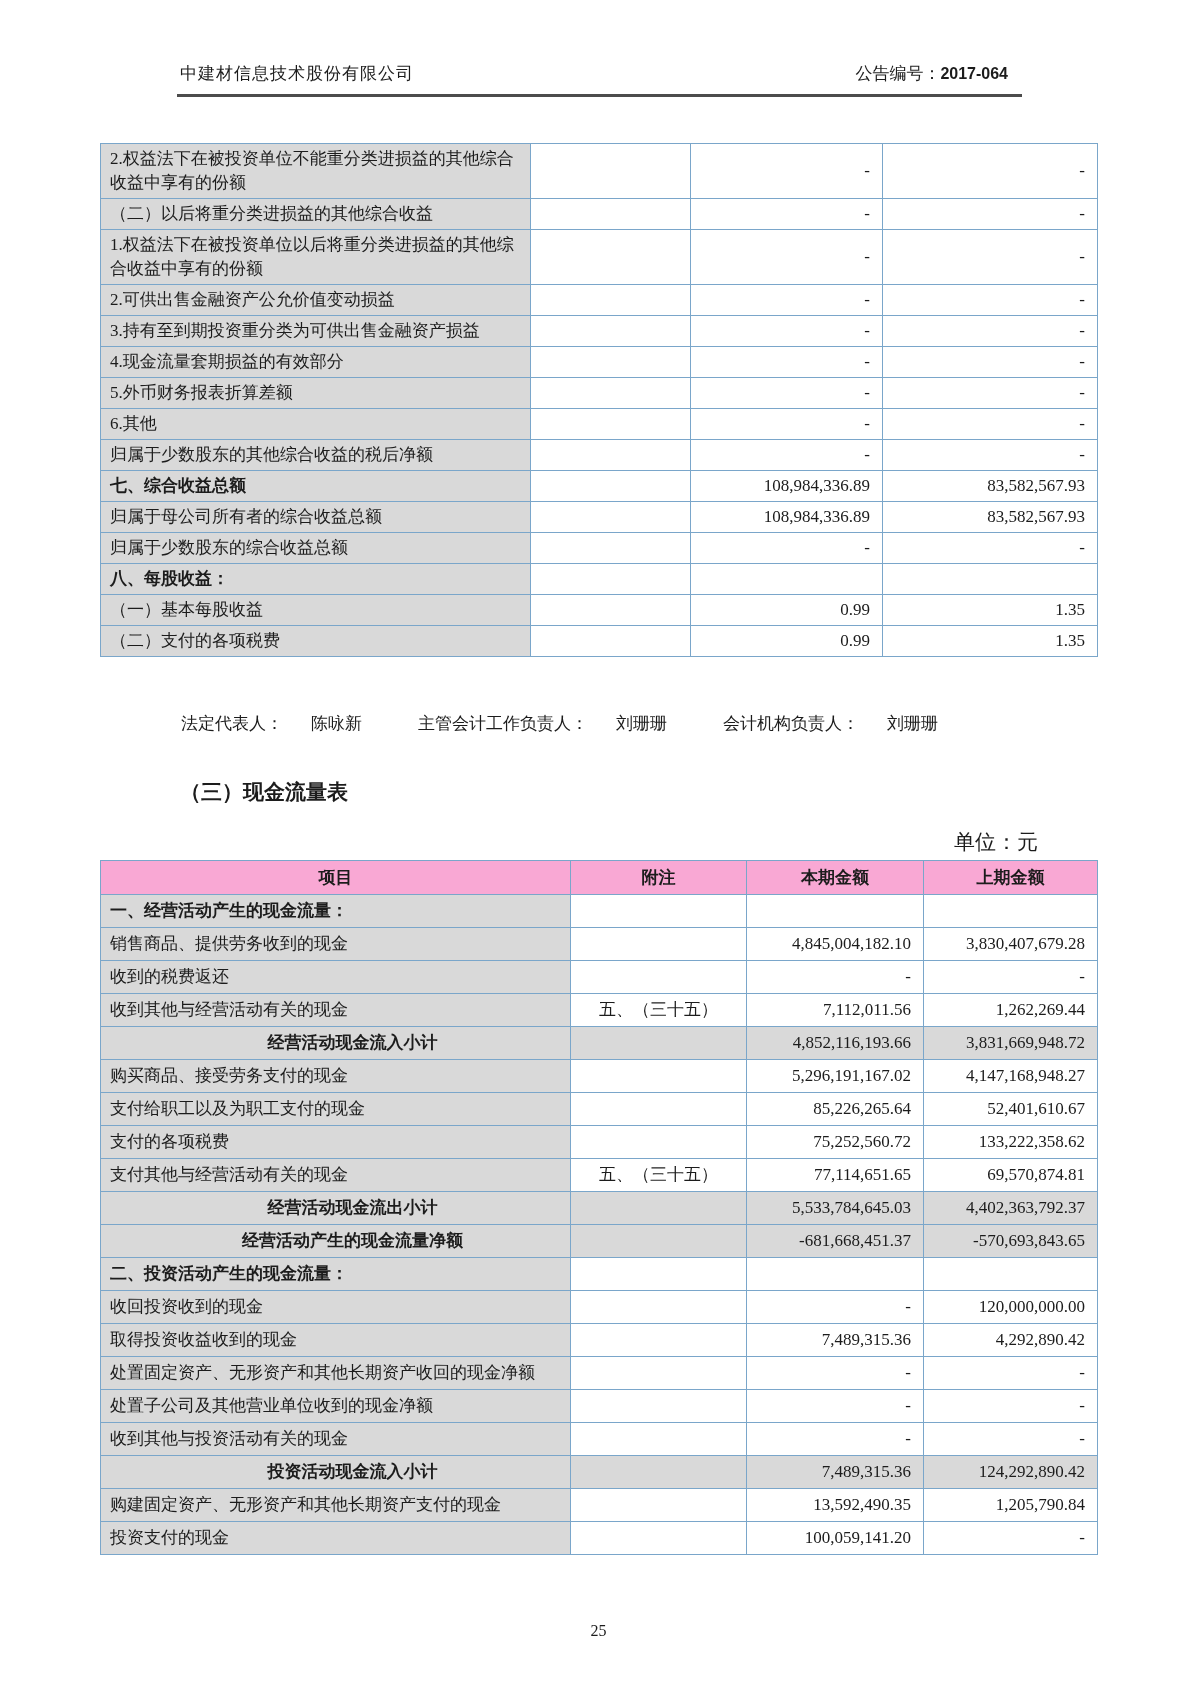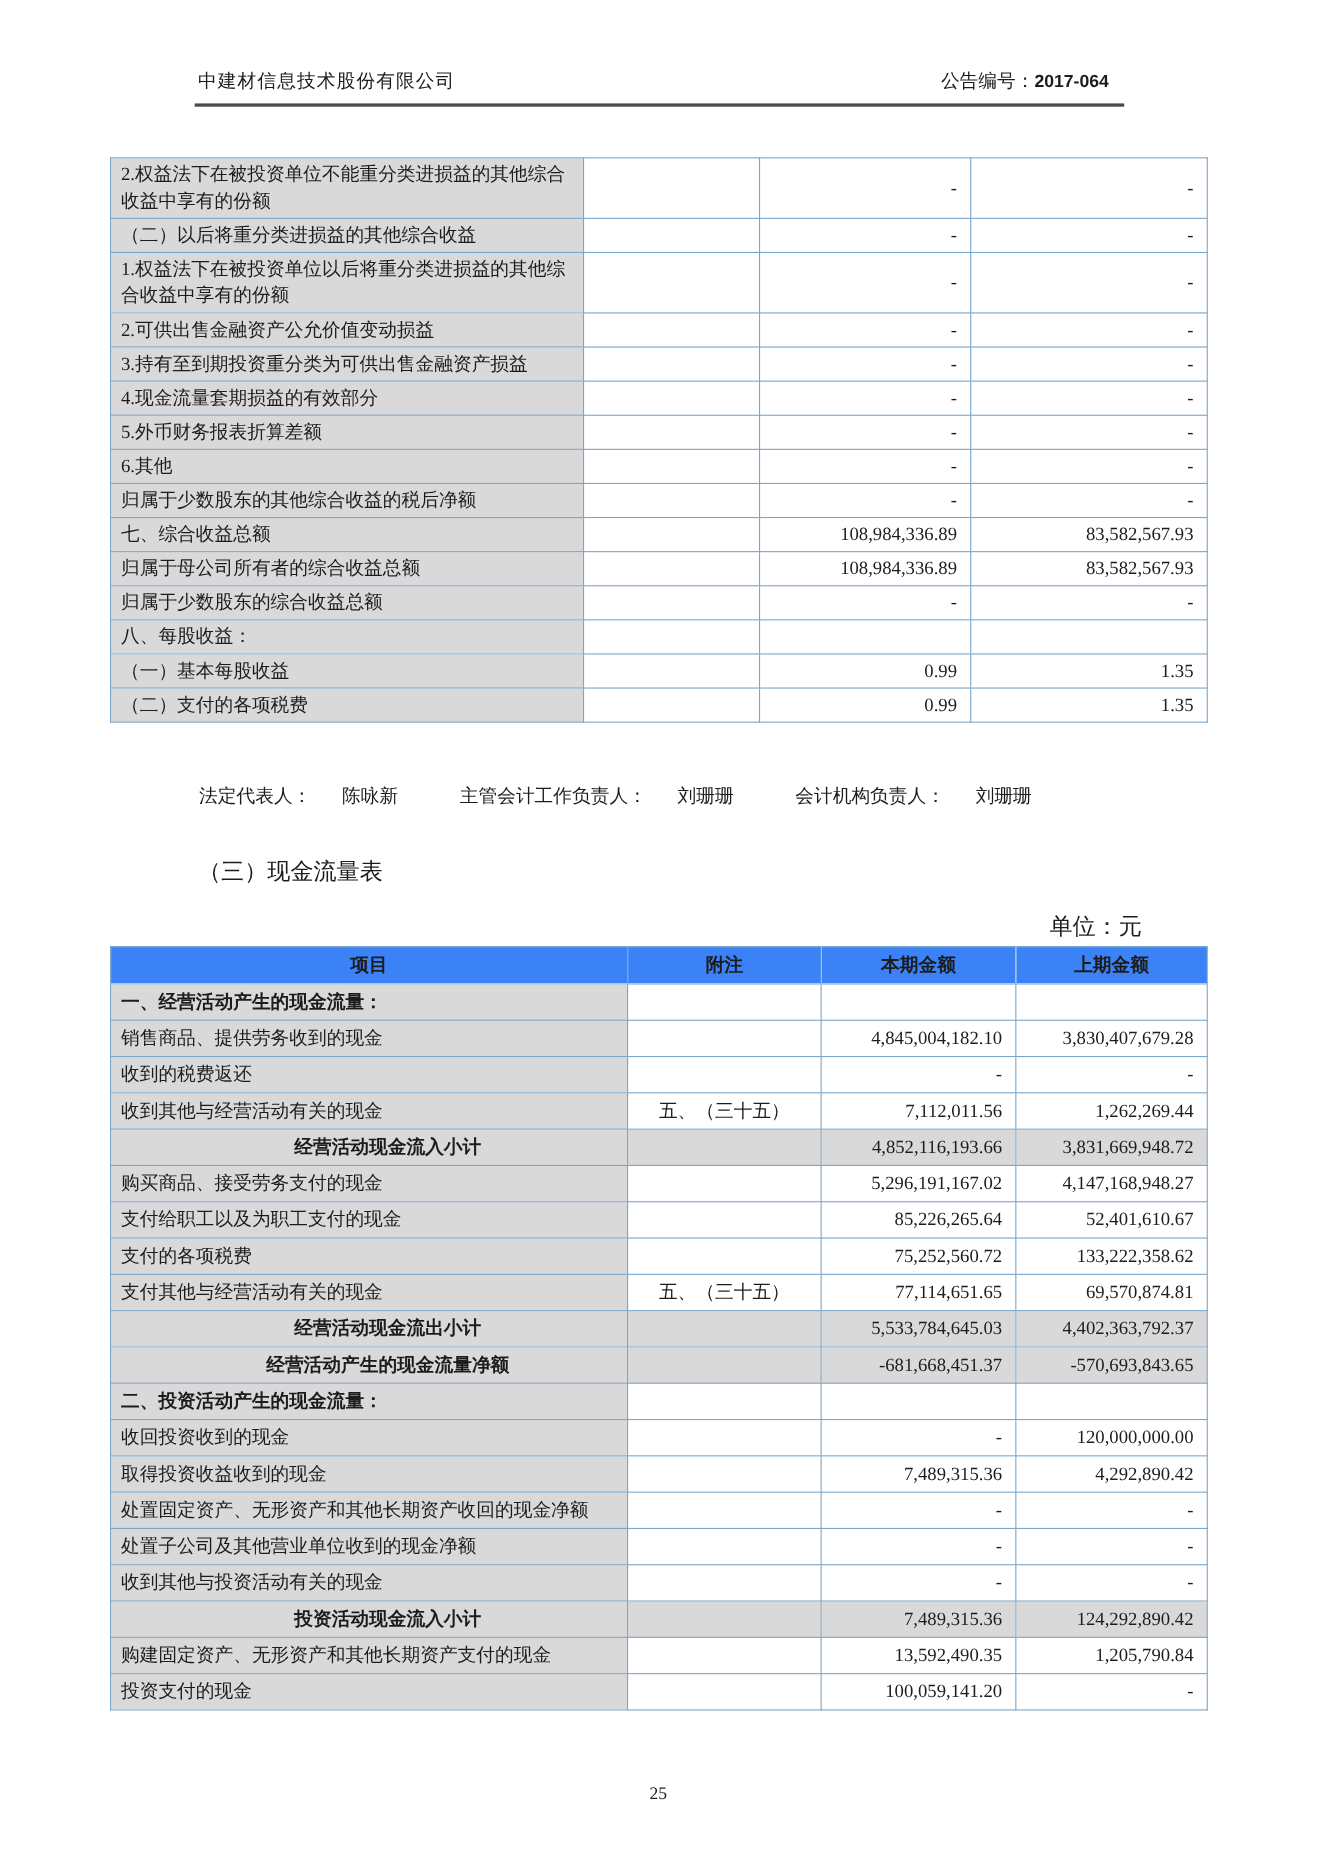--- a/index.html
+++ b/index.html
@@ -37,41 +37,41 @@
     font-size:17px;
     vertical-align:middle;
     overflow:hidden;
   }
   .lbl{ background:#d9d9d9; text-align:left; padding:3px 6px 3px 9px; line-height:24px;}
   .note{ background:#ffffff; text-align:center; padding:3px 4px; line-height:24px;}
   .num{ background:#ffffff; text-align:right; padding:3px 12px 3px 4px; line-height:24px;
         font-family:"Liberation Serif","DejaVu Serif",serif;}
   
   .t1{ position:absolute; left:100px; top:143px; width:997px; }
-  .t1 .bold-row .lbl{ font-weight:normal; }
+  .t1 .bold-row .lbl{ font-weight:bold; }
   
   .signatories{
     position:absolute; left:181px; top:712px; width:900px;
     font-size:17px; display:flex; align-items:flex-end;
   }
   .signatories .pair{ margin-right:56px; display:flex; }
   .signatories .pair .nm{ margin-left:28px; }
   
   .section-title{
     position:absolute; left:180px; top:778px;
-    font-size:21px; font-weight:normal;
+    font-size:21px; font-weight:bold;
     font-family:"Liberation Sans","DejaVu Sans",sans-serif;
   }
   .unit-note{
     position:absolute; top:828px; right:162px; font-size:21px;font-family:Liberation Serif, serif;
   }
   
   .t2{ position:absolute; left:100px; top:860px; width:997px; }
   .t2 th{
-    background:#3b82f6; font-weight:bold; text-align:center;
+    background:#f9a8d4; font-weight:bold; text-align:center;
     padding:5px 4px; line-height:23px;
     font-family:"Liberation Sans","DejaVu Sans",sans-serif; font-size:17px;
   }
   .t2 td{ line-height:22px; padding-top:5px; padding-bottom:5px; }
   .t2 .section-row .lbl{ font-weight:bold; }
   .t2 .subtotal-row td{ background:#d9d9d9;padding-left:40px; }
   .t2 .subtotal-row .lbl{ font-weight:bold; text-align:center; }
   
   .page-number{
     position:absolute; top:1622px; left:0; width:1197px;

